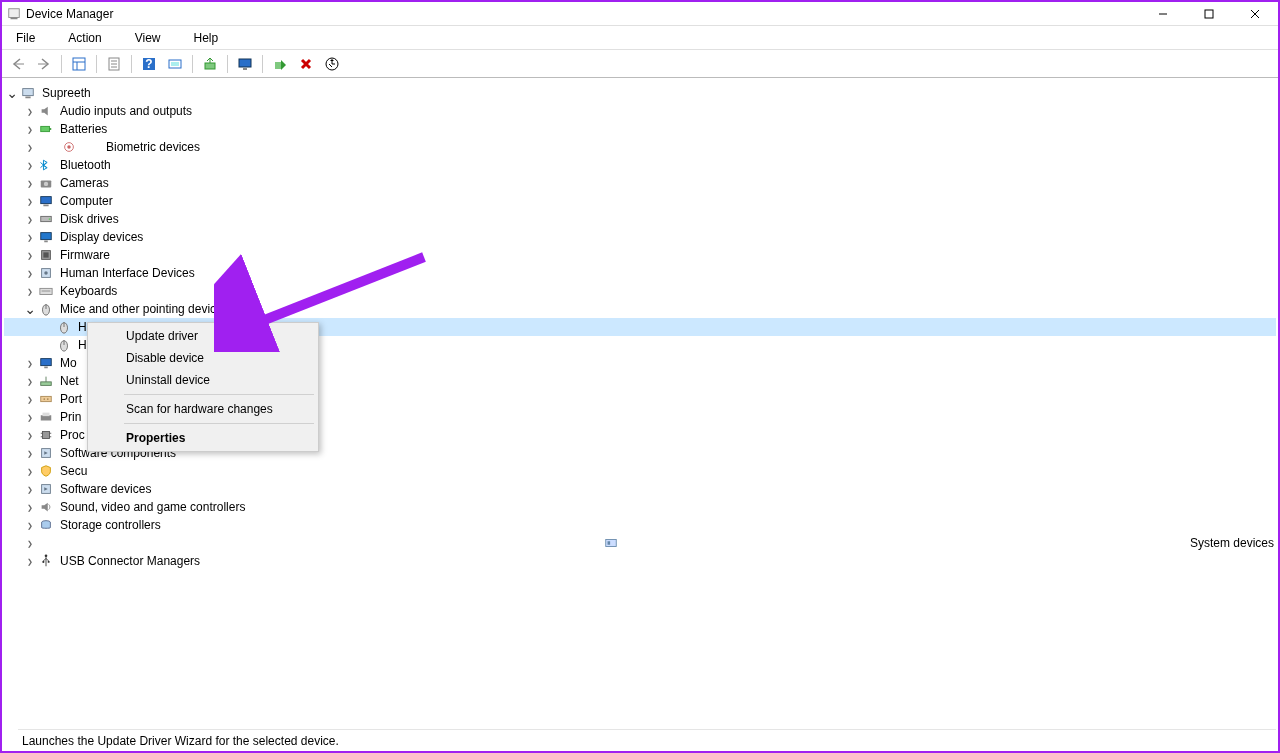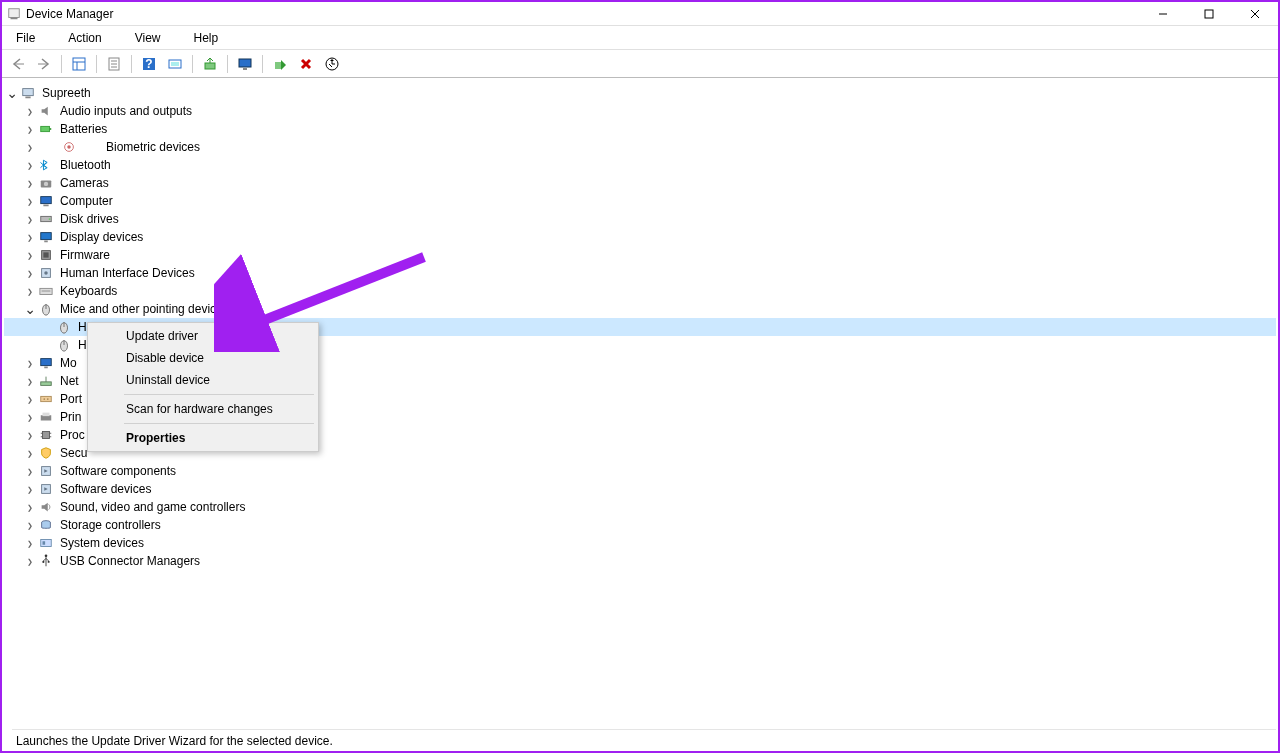--- a/index.html
+++ b/index.html
@@ -28,21 +28,21 @@
   .node-icon { width: 16px; height: 16px; display: inline-flex; align-items: center; justify-content: center; margin-right: 4px; }
   .label-wrap { padding: 0 2px; }
   
   .context-menu { position: absolute; left: 85px; top: 320px; width: 232px; background: #f0f0f0; border: 1px solid #ccc; box-shadow: 2px 2px 6px rgba(0,0,0,0.25); z-index: 10; padding: 2px; }
   .ctx-item { height: 22px; display: flex; align-items: center; padding-left: 36px; cursor: pointer; font-size: 12px; }
   .ctx-sep { height: 1px; background: #d0d0d0; margin: 3px 2px 3px 34px; }
   .ctx-item.bold { font-weight: bold; }
   
   .arrow { position: absolute; left: 212px; top: 250px; width: 220px; height: 100px; z-index: 20; pointer-events: none; }
   
-  .statusbar { position: absolute; bottom: 0; left: 10px; right: 2px; height: 22px; display: flex; align-items: center; padding-left: 4px; font-size: 12px; border-top: 1px solid #e5e5e5; }
+  .statusbar { position: absolute; bottom: 0; left: 16px; right: 2px; height: 22px; display: flex; align-items: center; padding-left: 4px; font-size: 12px; border-top: 1px solid #e5e5e5; }
   
   svg { display: block; }
 </style>
 </head>
 <body>
 
 <div class="titlebar">
   <span class="titlebar-icon">
     <svg width="14" height="14" viewBox="0 0 16 16">
         <rect x="2" y="2" width="12" height="10" fill="#eee" stroke="#888"></rect>
@@ -356,39 +356,39 @@
             <line x1="12" y1="6" x2="14" y2="6" stroke="#555"></line>
             <line x1="12" y1="10" x2="14" y2="10" stroke="#555"></line>
           </svg>
         </span>
         <span class="label-wrap">Proc</span>
       </div>
       <div class="tree-row" style="padding-left: 18px;">
         <span class="expander" style="transform: scale(0.7);">❯</span>
         <span class="node-icon">
           <svg width="14" height="14" viewBox="0 0 16 16">
-            <path d="M8 2 L13 4 L13 9 C13 12 8 14 8 14 C8 14 3 12 3 9 L3 4 Z" fill="#fc6" stroke="#c90"></path>
-          </svg>
-        </span>
-        <span class="label-wrap">Secu</span>
-      </div>
-      <div class="tree-row" style="padding-left: 18px;">
-        <span class="expander" style="transform: scale(0.7);">❯</span>
-        <span class="node-icon">
-          <svg width="14" height="14" viewBox="0 0 16 16">
             <rect x="3" y="3" width="10" height="10" fill="#cde" stroke="#678"></rect>
             <path d="M6 6 L10 8 L6 10 Z" fill="#678"></path>
           </svg>
         </span>
         <span class="label-wrap">Software components</span>
       </div>
       <div class="tree-row" style="padding-left: 18px;">
         <span class="expander" style="transform: scale(0.7);">❯</span>
         <span class="node-icon">
           <svg width="14" height="14" viewBox="0 0 16 16">
+            <path d="M8 2 L13 4 L13 9 C13 12 8 14 8 14 C8 14 3 12 3 9 L3 4 Z" fill="#fc6" stroke="#c90"></path>
+          </svg>
+        </span>
+        <span class="label-wrap">Secu</span>
+      </div>
+      <div class="tree-row" style="padding-left: 18px;">
+        <span class="expander" style="transform: scale(0.7);">❯</span>
+        <span class="node-icon">
+          <svg width="14" height="14" viewBox="0 0 16 16">
             <rect x="3" y="3" width="10" height="10" fill="#cde" stroke="#678"></rect>
             <path d="M6 6 L10 8 L6 10 Z" fill="#678"></path>
           </svg>
         </span>
         <span class="label-wrap">Software devices</span>
       </div>
       <div class="tree-row" style="padding-left: 18px;">
         <span class="expander" style="transform: scale(0.7);">❯</span>
         <span class="node-icon">
           <svg width="14" height="14" viewBox="0 0 16 16">
@@ -401,21 +401,21 @@
       <div class="tree-row" style="padding-left: 18px;">
         <span class="expander" style="transform: scale(0.7);">❯</span>
         <span class="node-icon">
           <svg width="14" height="14" viewBox="0 0 16 16">
             <ellipse cx="8" cy="5" rx="5" ry="2" fill="#ace" stroke="#568"></ellipse>
             <path d="M3 5 L3 11 C3 12 13 12 13 11 L13 5" fill="#ace" stroke="#568"></path>
           </svg>
         </span>
         <span class="label-wrap">Storage controllers</span>
       </div>
-      <div class="tree-row" style="padding-left: 18px;">
+      <div class="tree-row" style="padding-left: 18px; justify-content: space-between;">
         <span class="expander" style="transform: scale(0.7);">❯</span>
         <span class="node-icon">
           <svg width="14" height="14" viewBox="0 0 16 16">
             <rect x="2" y="4" width="12" height="8" fill="#cdf" stroke="#68a"></rect>
             <rect x="4" y="6" width="3" height="4" fill="#68a"></rect>
           </svg>
         </span>
         <span class="label-wrap">System devices</span>
       </div>
       <div class="tree-row" style="padding-left: 18px;">

